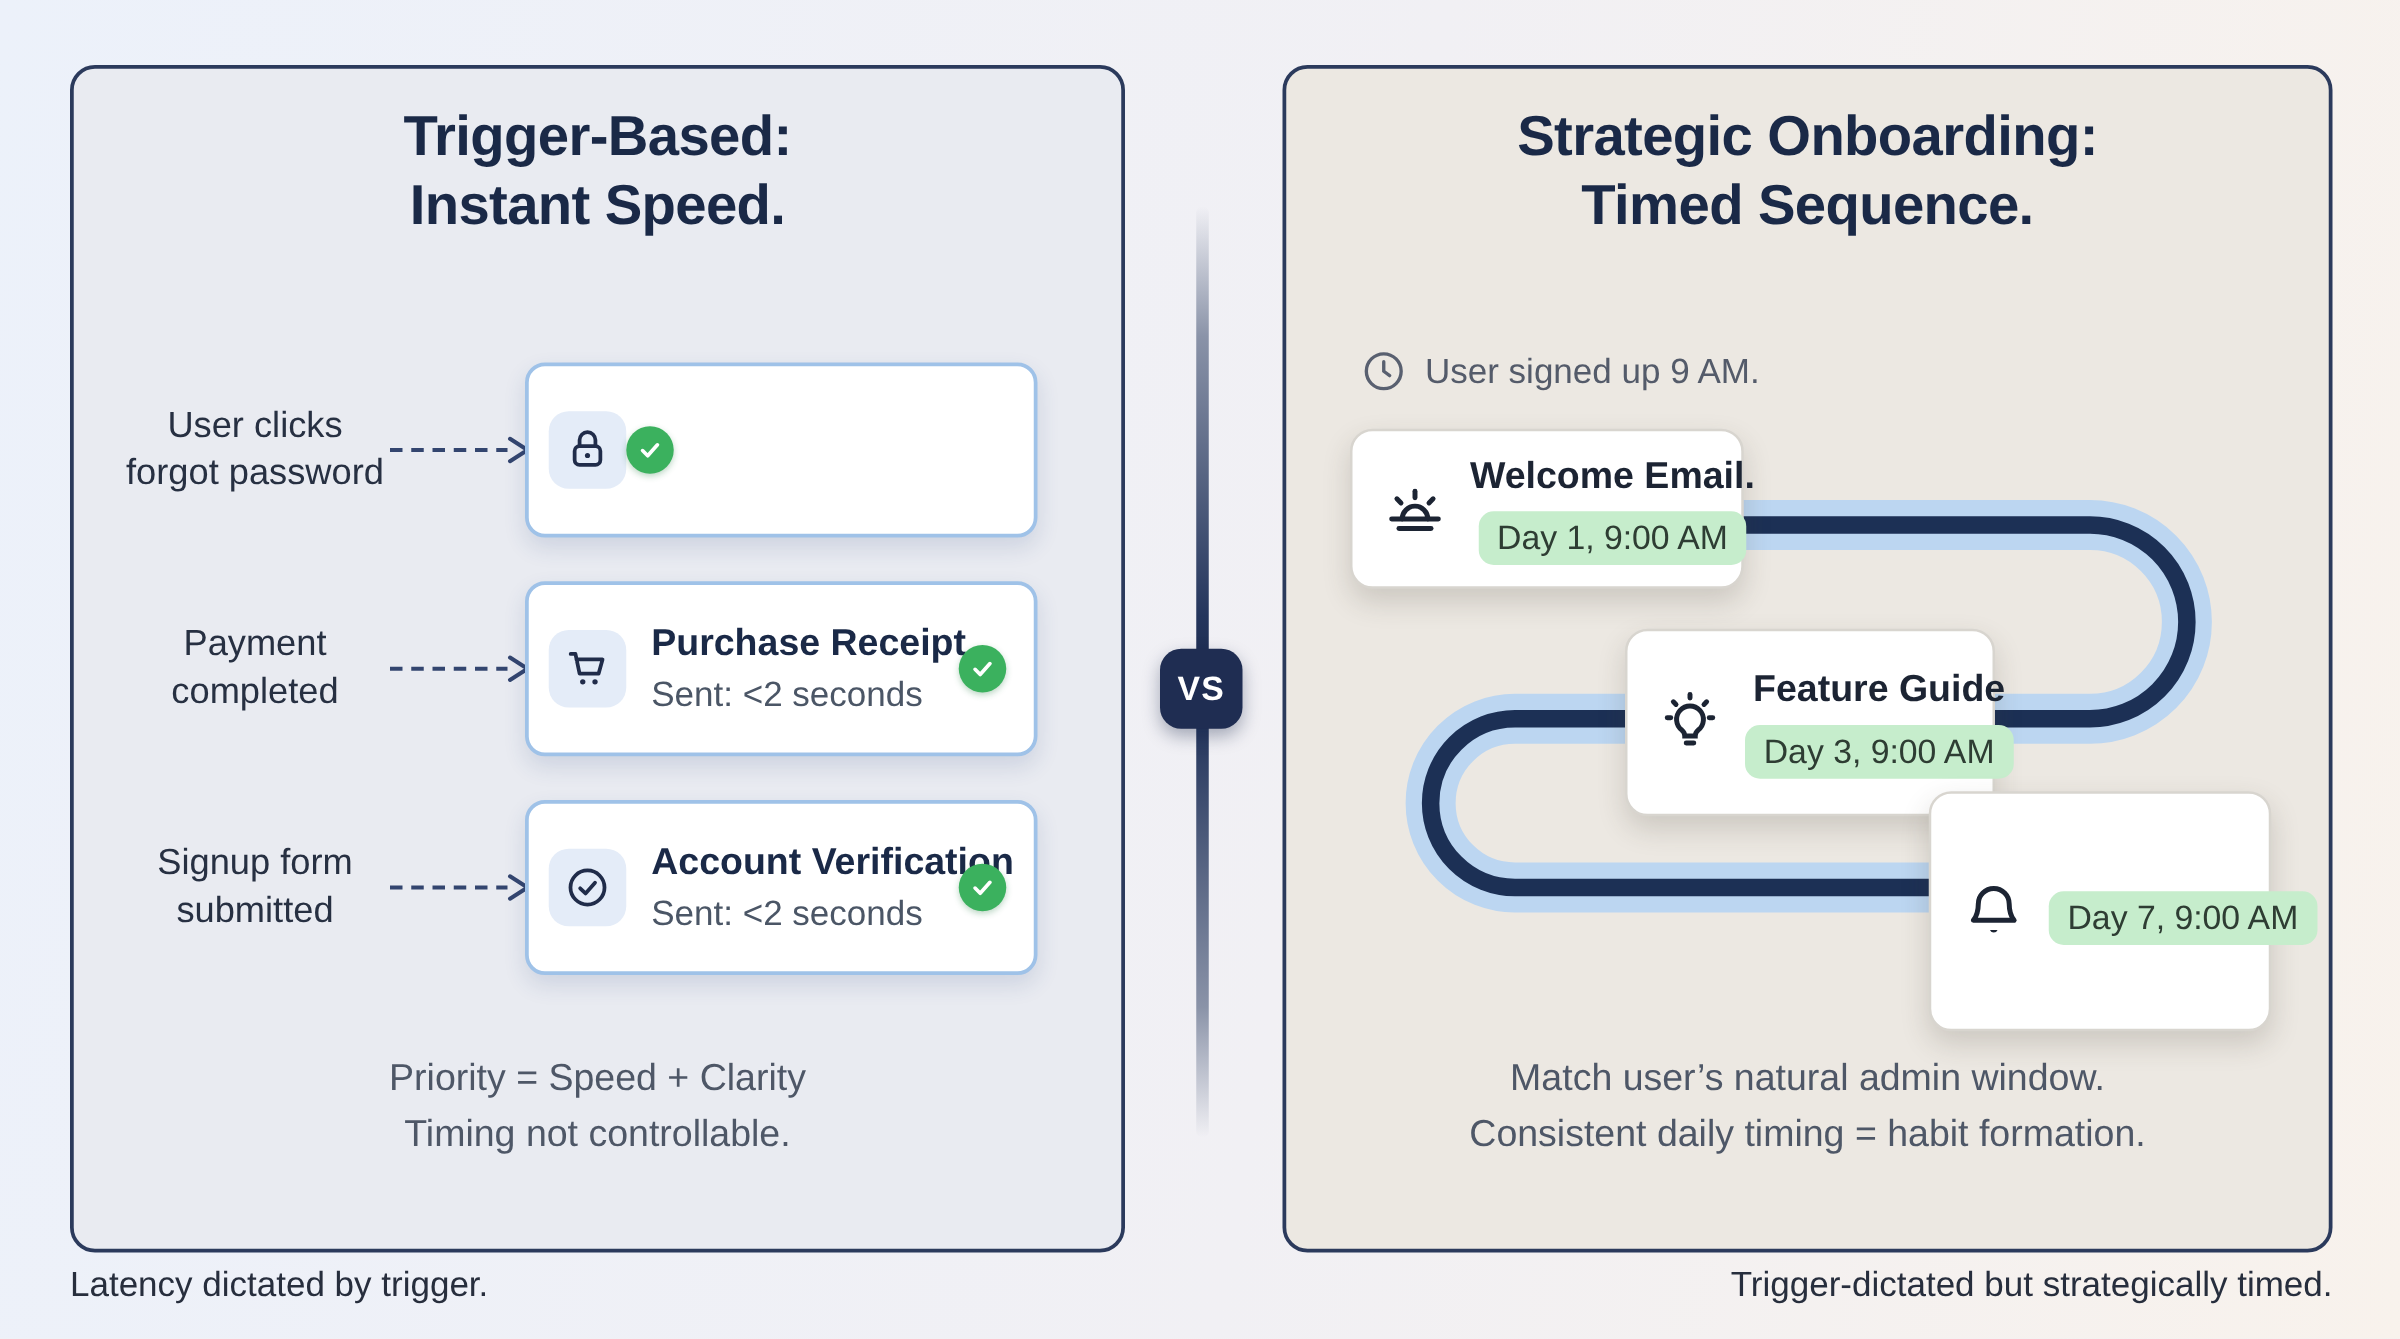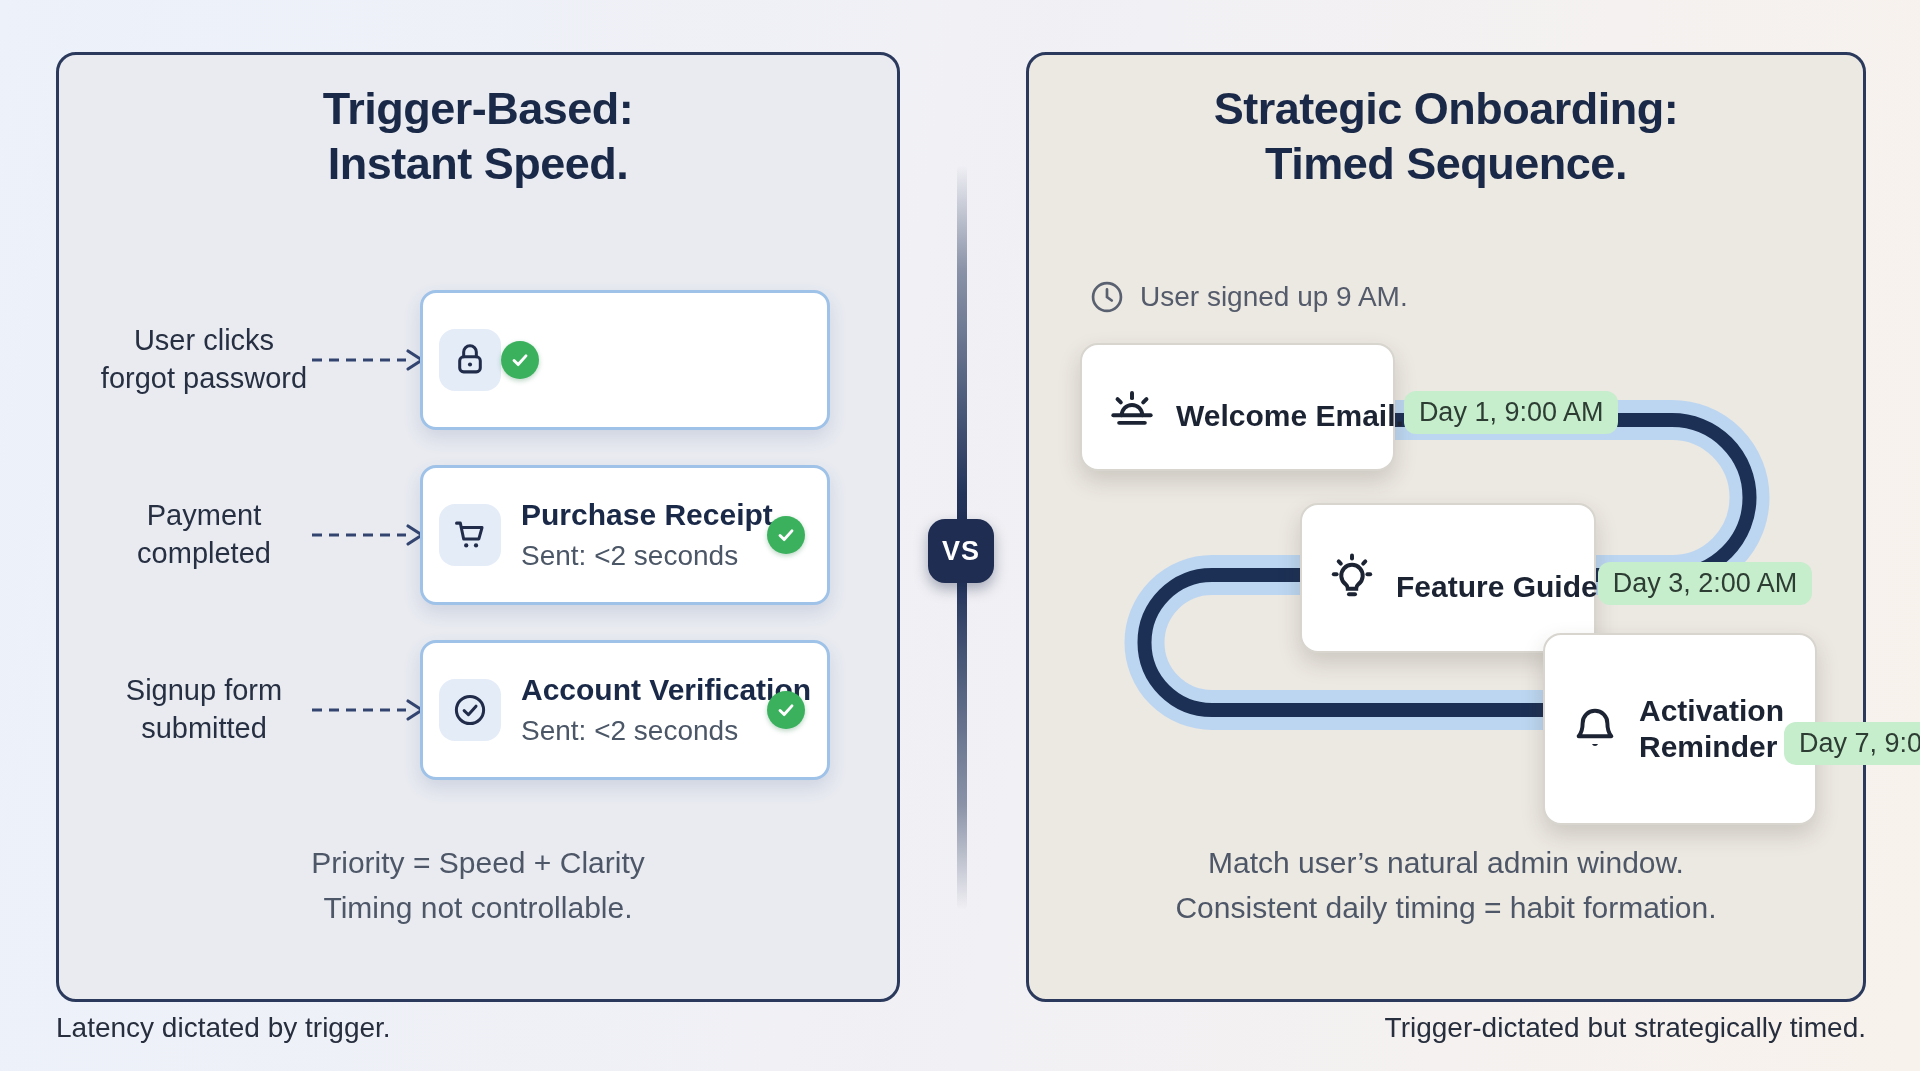--- a/index.html
+++ b/index.html
@@ -44,21 +44,21 @@
   
   .note-row{position:absolute;left:1088px;top:278px;display:flex;align-items:center;gap:14px;color:#545b6a;font-size:28px;}
   .flow-svg{position:absolute;left:0;top:0;z-index:1;pointer-events:none;}
   .step-card{position:absolute;z-index:2;background:#ffffff;border:2px solid #d8d5cf;border-radius:18px;box-sizing:border-box;
     box-shadow:0 10px 22px rgba(60,55,45,.18);display:flex;align-items:center;padding:18px 22px;gap:16px;}
   .step-card .stitle{font-size:30px;font-weight:700;color:#1c2433;line-height:1.2;}
   .step-card .nowrap{white-space:nowrap;}
   .day-pill{display:inline-block;margin-top:10px;background:#c6edcc;color:#2e3d33;font-size:27px;
     padding:6px 15px;border-radius:12px;white-space:nowrap;}
   .step-icon{flex:0 0 auto;display:flex;align-items:center;justify-content:center;}
-  .col{display:flex;align-items:flex-end;}
+  .col{display:flex;flex-direction:column;align-items:center;}
 </style>
 </head>
 <body>
 
 <div class="canvas">
 
   <div class="panel left"></div>
 
   <div class="panel-title lp">
     <div>Trigger-Based:</div>
@@ -201,33 +201,32 @@
         <line x1="10.7" y1="19" x2="13.3" y2="19"></line>
         <line x1="12" y1="3.6" x2="12" y2="2.4"></line>
         <line x1="5.4" y1="10.4" x2="4.2" y2="10.4"></line>
         <line x1="18.6" y1="10.4" x2="19.8" y2="10.4"></line>
         <line x1="7.2" y1="5.8" x2="6.3" y2="4.9"></line>
         <line x1="16.8" y1="5.8" x2="17.7" y2="4.9"></line>
       </svg>
     </div>
     <div class="col">
       <div class="stitle nowrap">Feature Guide</div>
-      <span class="day-pill">Day 3, 2:00 AM</span>
+      <span class="day-pill">Day 3, 9:00 AM</span>
     </div>
   </div>
 
   <div class="step-card" style="left:1543px;top:633px;width:274px;height:192px">
     <div class="step-icon">
       <svg width="56" height="56" viewBox="0 0 24 24" fill="none" stroke="#1c2433" stroke-width="1.7" stroke-linecap="round" stroke-linejoin="round">
         <path d="M12 4.2 a5.3 5.3 0 0 1 5.3 5.3 c0 3 .8 4.5 1.7 5.6 H5 c.9-1.1 1.7-2.6 1.7-5.6 A5.3 5.3 0 0 1 12 4.2 z"></path>
         <path d="M10.7 18.4 a1.4 1.4 0 0 0 2.6 0 z" fill="#1c2433" stroke="none"></path>
       </svg>
     </div>
     <div class="col">
-      <div class="stitle" style="max-width:166px">Activation Reminder</div>
       <span class="day-pill">Day 7, 9:00 AM</span>
     </div>
   </div>
 
   <div class="summary rp">
     <div>Match user’s natural admin window.</div>
     <div>Consistent daily timing = habit formation.</div>
   </div>
 
   <div class="caption rp">Trigger-dictated but strategically timed.</div>

